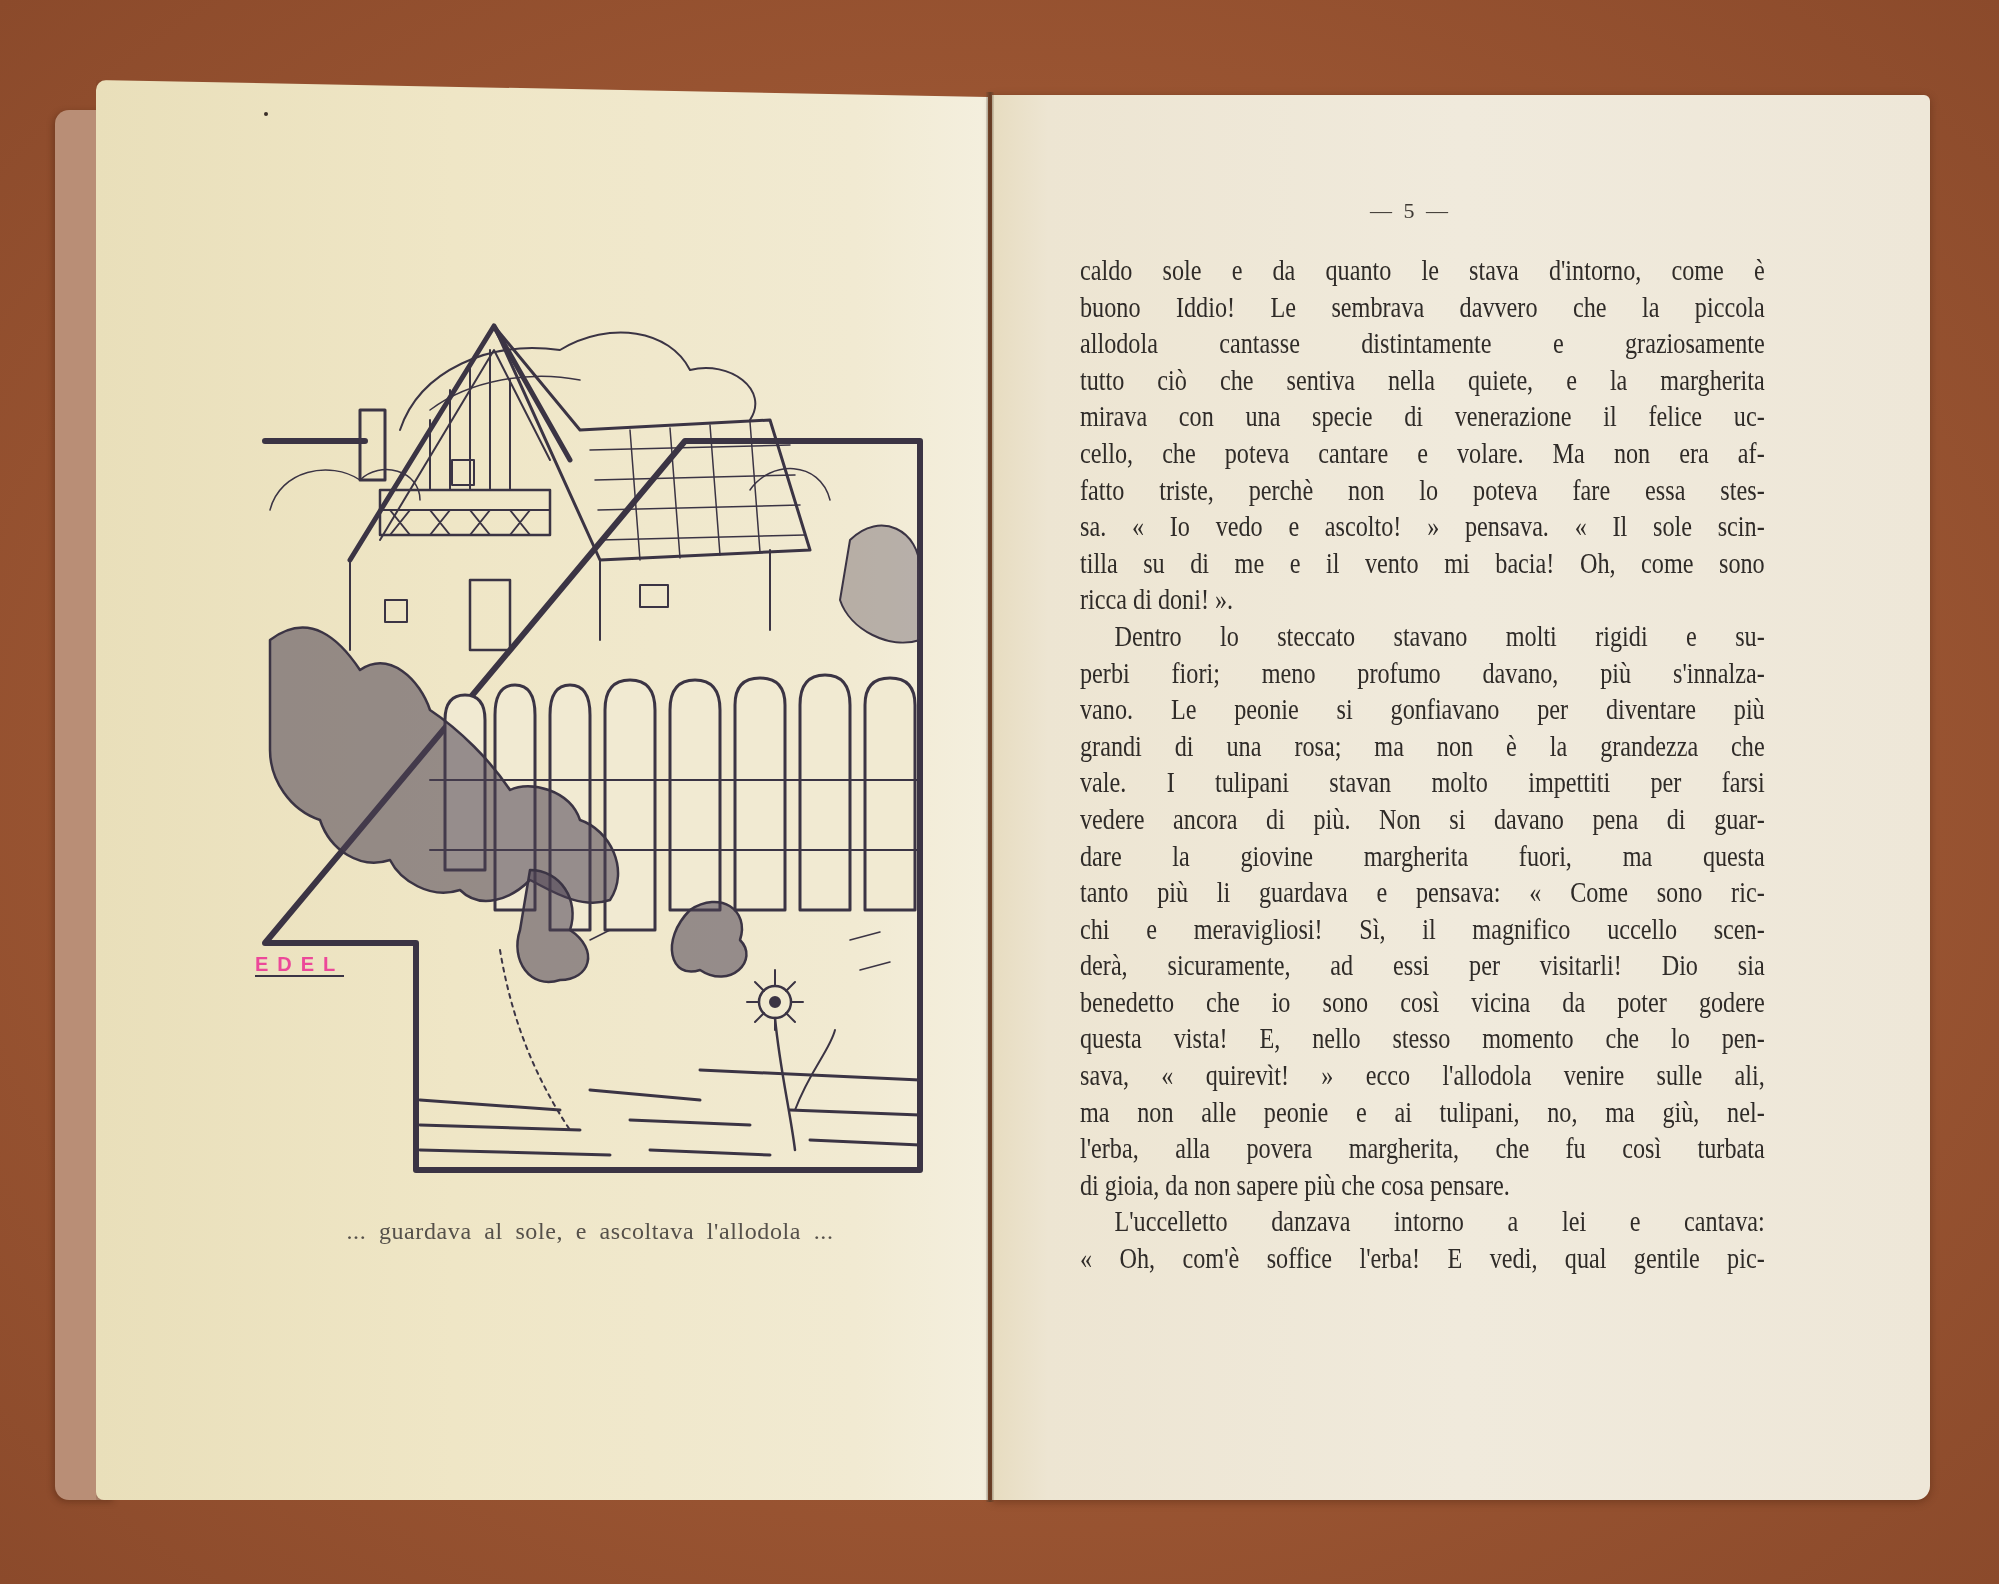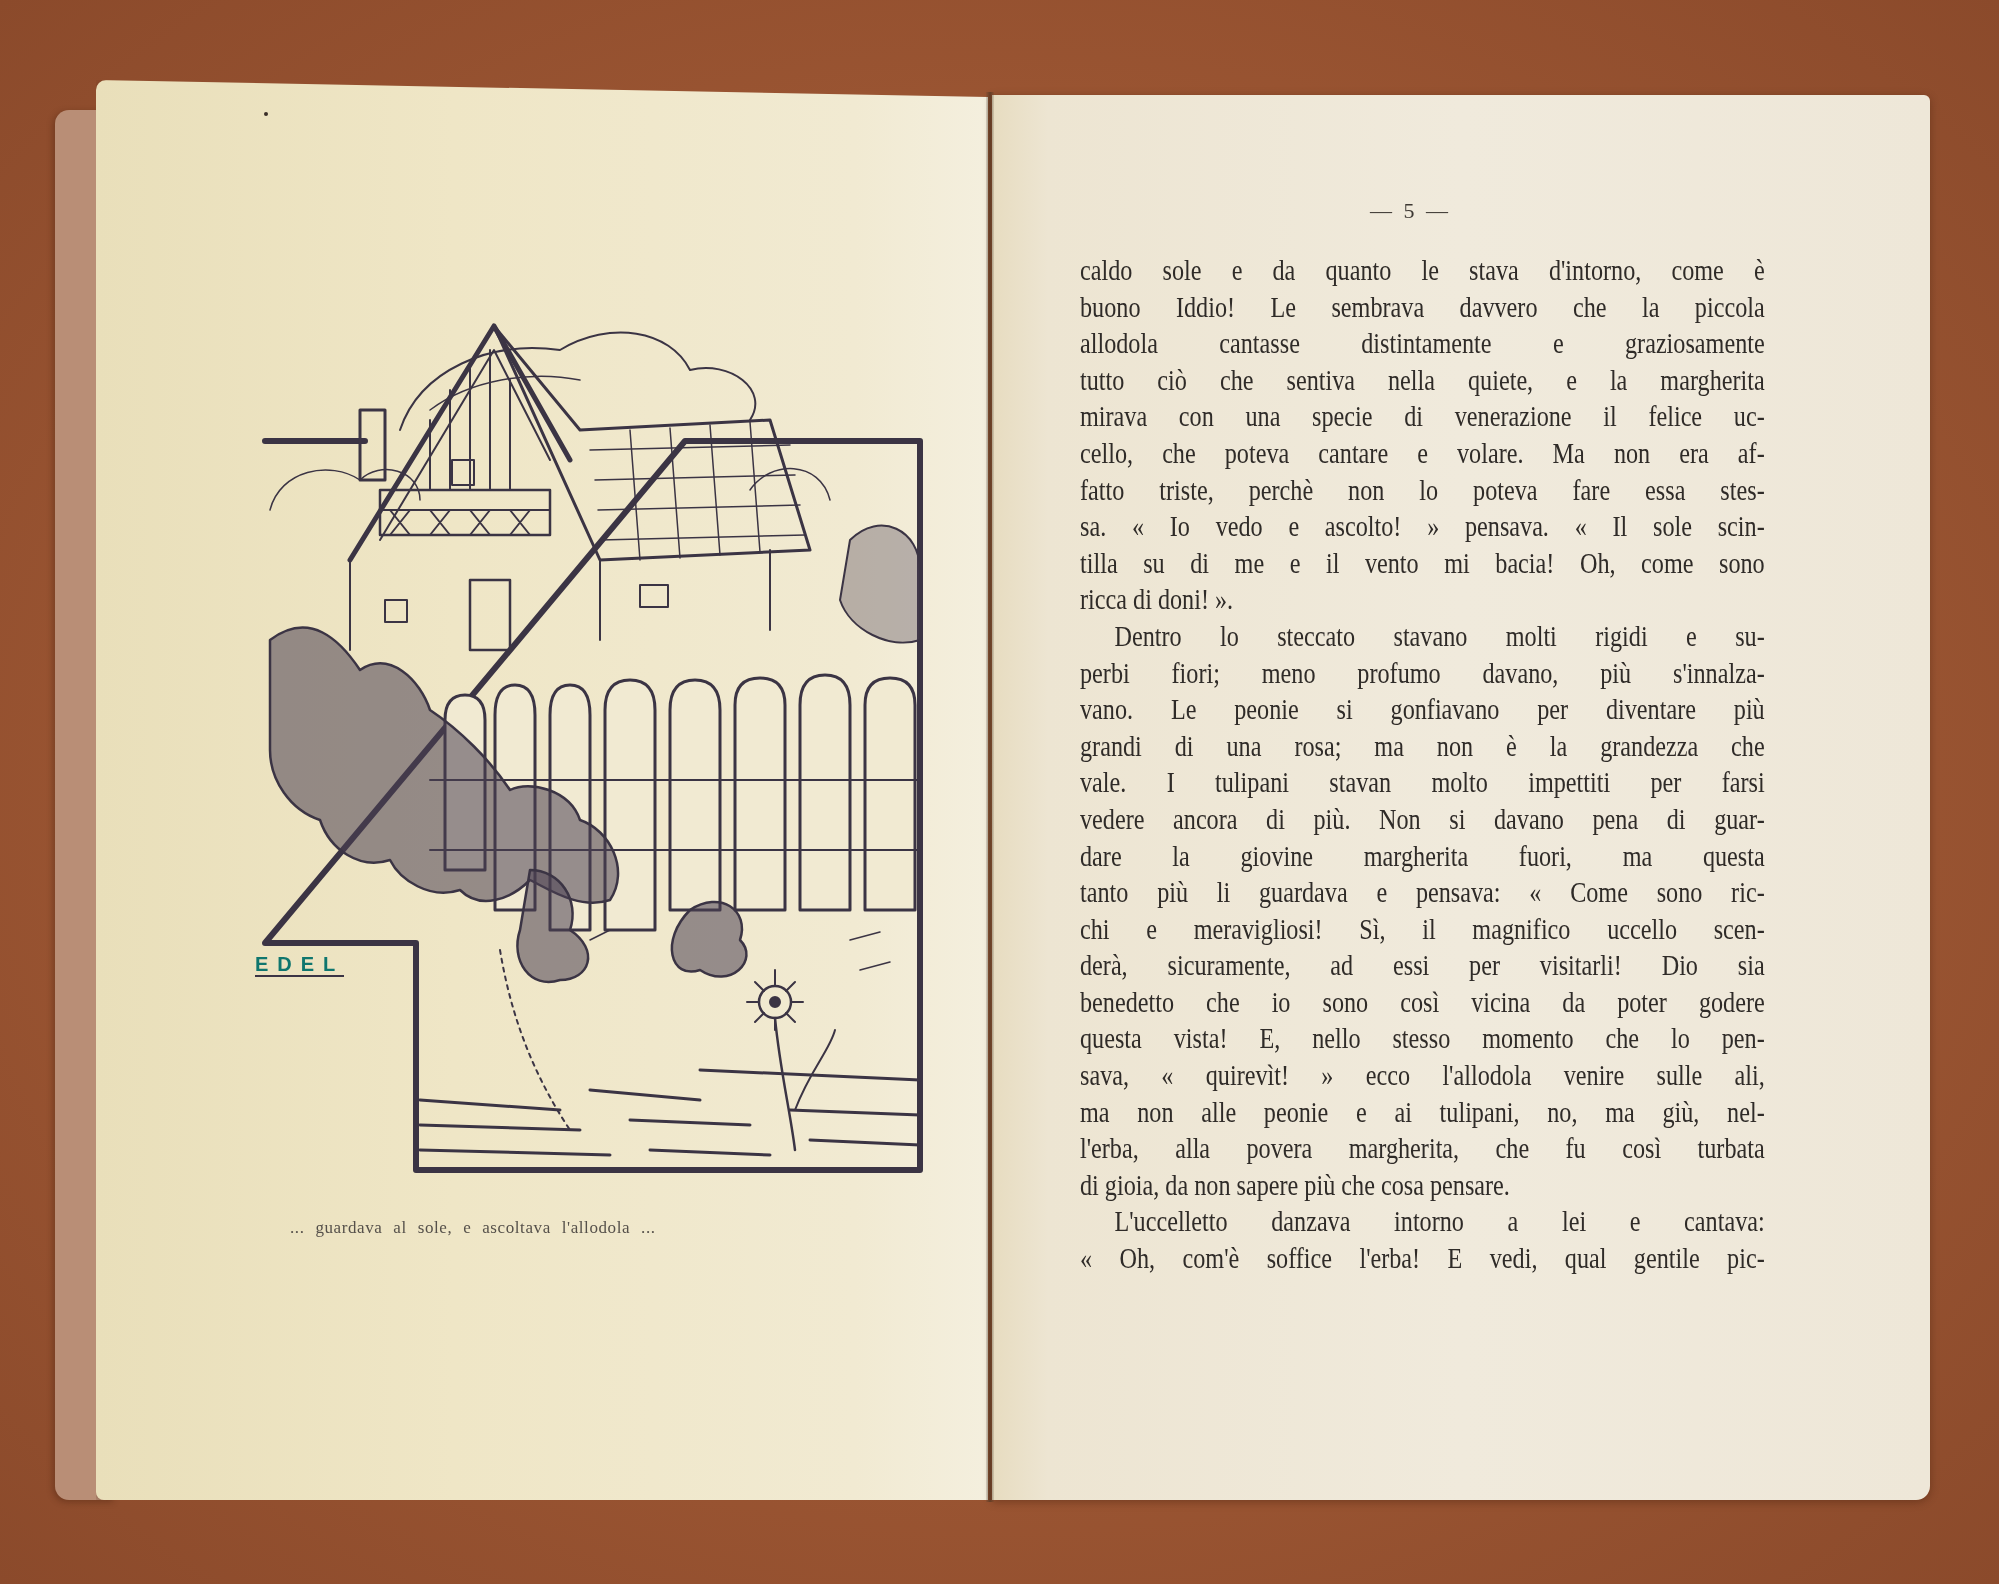--- a/index.html
+++ b/index.html
@@ -30,27 +30,28 @@
   }
   .gutter {
     position:absolute; left:986px; top:92px; width:8px; height:1410px;
     background: linear-gradient(90deg, rgba(90,70,50,0.15), rgba(60,45,30,0.55), rgba(90,70,50,0.15));
   }
   .illustration {
     position:absolute; left:230px; top:310px; width:700px; height:880px;
   }
   .signature {
     position:absolute; left:255px; top:955px; font-family:"Liberation Sans", sans-serif;
-    font-size:20px; letter-spacing:9px; color:#0f766e; font-weight:bold;
+    font-size:20px; letter-spacing:9px; color:#ec4899; font-weight:bold;
     border-bottom:2px solid #3b3444; padding-bottom:2px; line-height:18px;
   }
   .caption {
     position:absolute; left:290px; top:1218px; width:600px;
-    font-size:17px; color:#55504a; letter-spacing:0.6px; word-spacing:6px;
+    font-size:24px; color:#55504a; letter-spacing:0.6px; word-spacing:6px;
     white-space:nowrap;
+    text-align:center;
   }
   .page-number {
     position:absolute; left:1370px; top:198px; font-size:22px; color:#3d3833;
     letter-spacing:3px;
   }
   .body-text {
     position:absolute; left:1080px; top:252px; width:685px;
     font-size:29.5px; line-height:36.6px; color:#2f2b28;
     font-family:"Liberation Serif", serif;
     transform: scaleX(0.82); transform-origin:left top;

